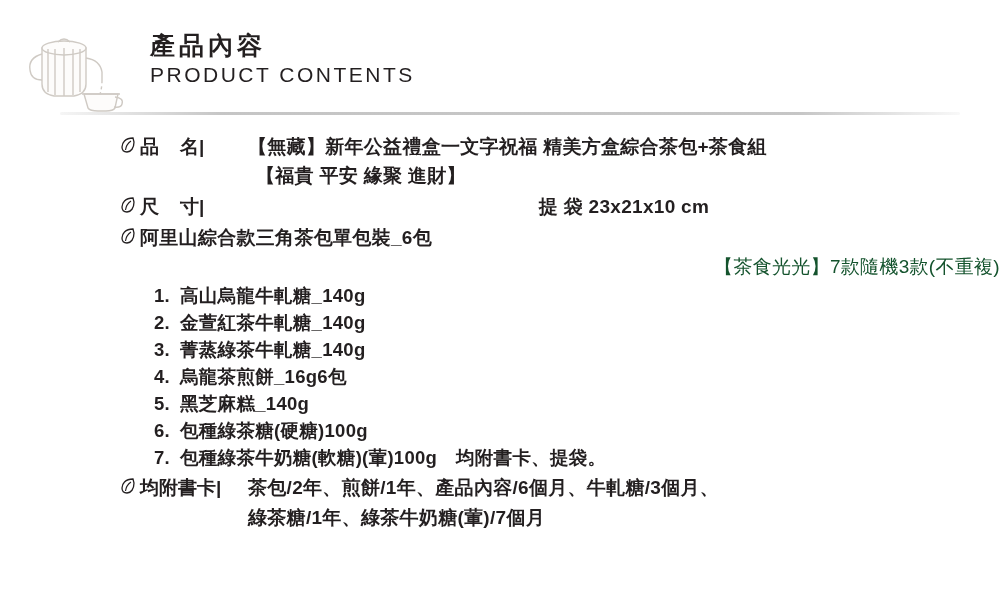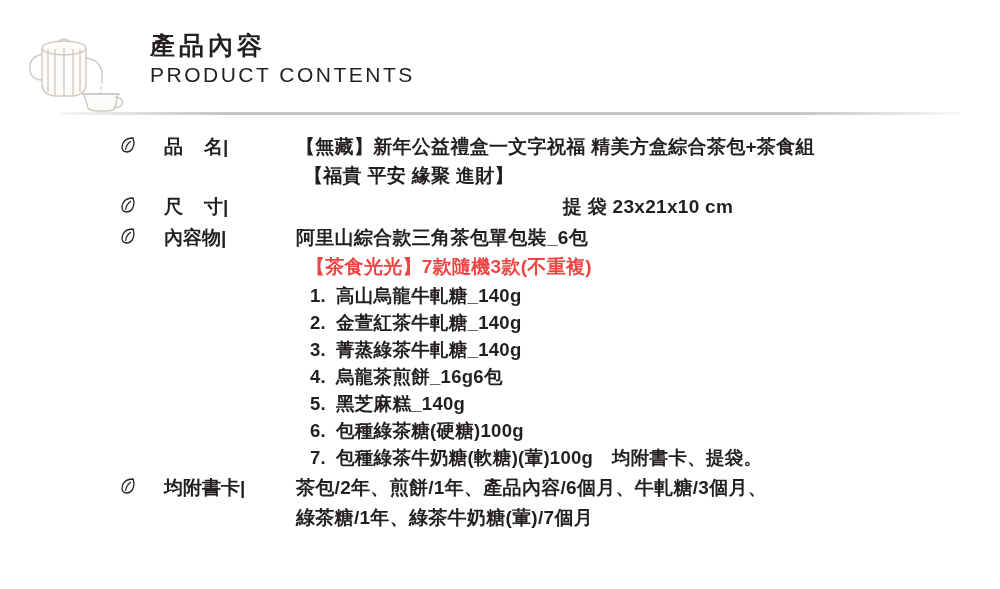--- a/index.html
+++ b/index.html
@@ -64,21 +64,20 @@
   .content {
     position: absolute;
     left: 120px;
     top: 132px;
     width: 880px;
   }
   .row {
     display: flex;
     align-items: flex-start;
     margin-bottom: 2px;
-    gap: 24px;
   }
   .leaf {
     flex: 0 0 auto;
     width: 20px;
     padding-top: 4px;
   }
   .label {
     flex: 0 0 auto;
     width: 108px;
     font-size: 19px;
@@ -124,26 +123,27 @@
     padding-left: 14px;
   }
   .item-num {
     width: 26px;
     flex: 0 0 auto;
   }
   .item-text {
     flex: 1 1 auto;
   }
   .highlight {
-    color: #ef4444;
+    color: #14532d;
     display: block;
     padding-left: 10px;
-    font-weight: bold;
+    font-weight: normal;
     line-height: 30px;
     font-size: 19px;
+    text-align: right;
   }
   
   .expiry-2 {
     display: block;
     padding-left: 0px;
   }
   .row-expiry .value {
     line-height: 30px;
   }
   .row-expiry .label {
@@ -213,21 +213,20 @@
       </div>
     </div>
 
     <div class="row">
       <div class="leaf">
         <svg width="16" height="18" viewBox="0 0 16 18">
           <path d="M13 2 C5 2 2 7 2 11 C2 14 4 16 7 16 C11 16 14 12 14 6 Z" fill="none" stroke="#231f20" stroke-width="1.3"></path>
           <path d="M11 5 C8 7 6 10 5.5 14" fill="none" stroke="#231f20" stroke-width="1.1"></path>
         </svg>
       </div>
-      <div class="label">內容物|</div>
       <div class="value">
         <span class="indent-line">阿里山綜合款三角茶包單包裝_6包</span>
         <span class="highlight">【茶食光光】7款隨機3款(不重複)</span>
         <ul class="items">
           <li class="item">
             <span class="item-num">1.</span>
             <span class="item-text">高山烏龍牛軋糖_140g</span>
           </li>
           <li class="item">
             <span class="item-num">2.</span>

